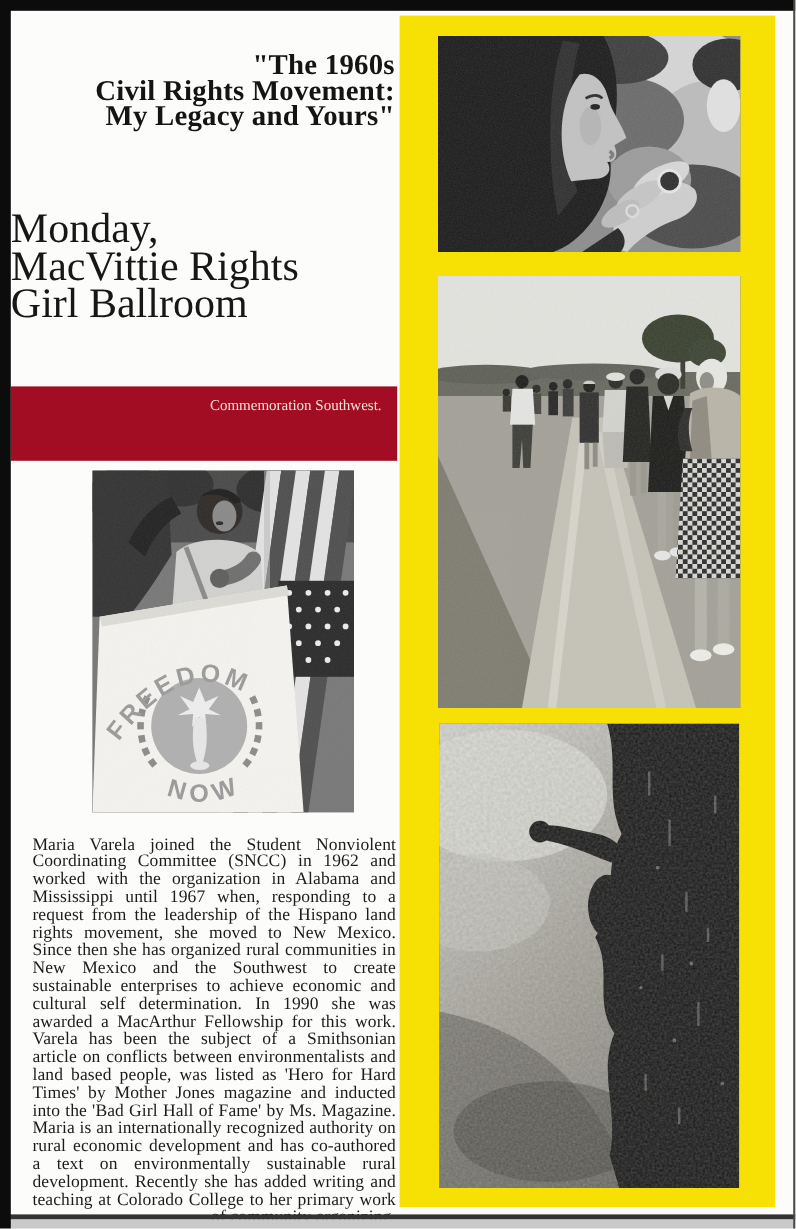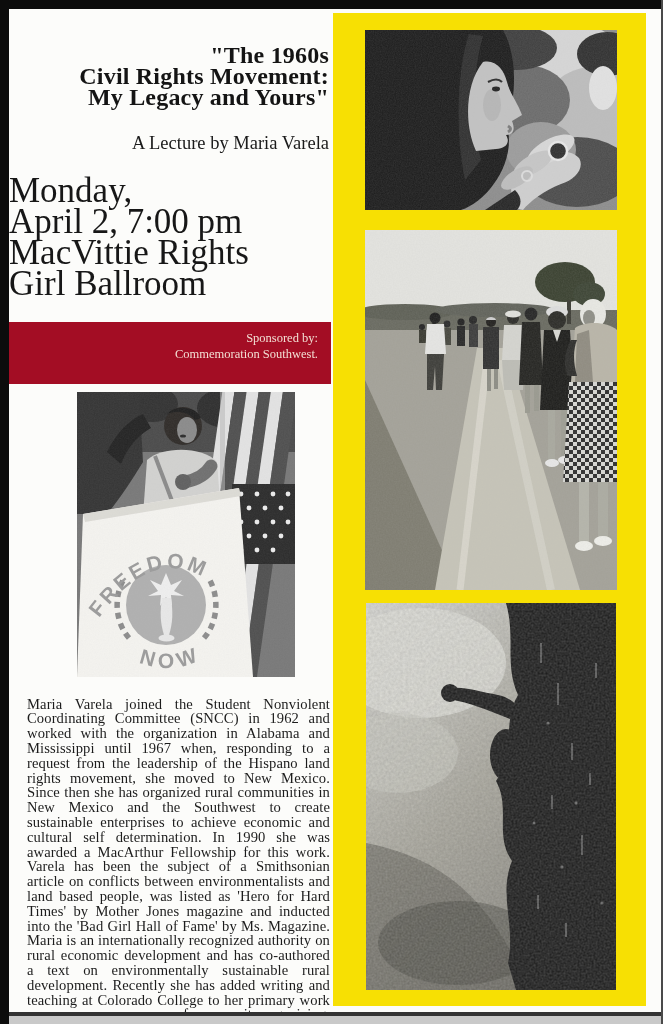--- a/index.html
+++ b/index.html
@@ -306,31 +306,28 @@
       <rect width="218" height="285" filter="url(#n4)" opacity="0.35"></rect>
     </svg>
   </div>
 
   <div class="title">
     <div>"The 1960s</div>
     <div>Civil Rights Movement:</div>
     <div>My Legacy and Yours"</div>
   </div>
 
-  <div class="subtitle">A Lecture by Maria Varela</div>
 
   <div class="event">
     <div>Monday,</div>
-    <div>April 2, 7:00 pm</div>
     <div>MacVittie Rights</div>
     <div>Girl Ballroom</div>
   </div>
 
   <div class="banner">
-    <div>Sponsored by:</div>
     <div>Commemoration Southwest.</div>
   </div>
 
   <p class="bio">Maria Varela joined the Student Nonviolent Coordinating Committee (SNCC) in 1962 and worked with the organization in Alabama and Mississippi until 1967 when, responding to a request from the leadership of the Hispano land rights movement, she moved to New Mexico. Since then she has organized rural communities in New Mexico and the Southwest to create sustainable enterprises to achieve economic and cultural self determination. In 1990 she was awarded a MacArthur Fellowship for this work. Varela has been the subject of a Smithsonian article on conflicts between environmentalists and land based people, was listed as 'Hero for Hard Times' by Mother Jones magazine and inducted into the 'Bad Girl Hall of Fame' by Ms. Magazine. Maria is an internationally recognized authority on rural economic development and has co-authored a text on environmentally sustainable rural development. Recently she has added writing and teaching at Colorado College to her primary work of community organizing.</p>
 
   <div class="f-bgray"></div>
   <div class="f-bline"></div>
   <div class="f-left"></div>
   <div class="f-top"></div>
   <div class="f-right"></div>

